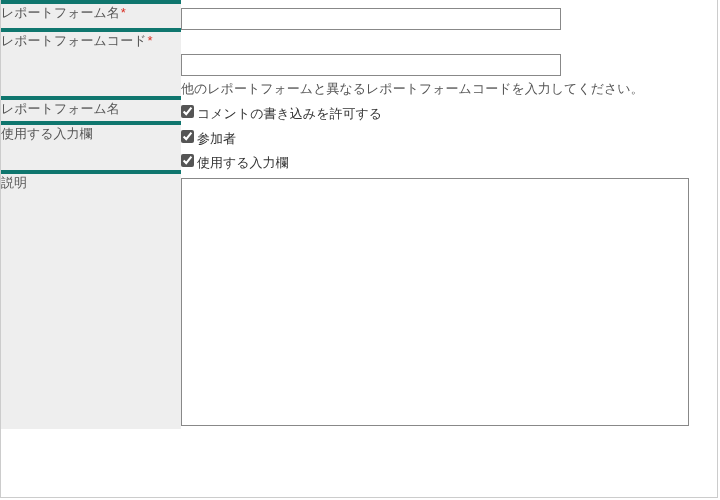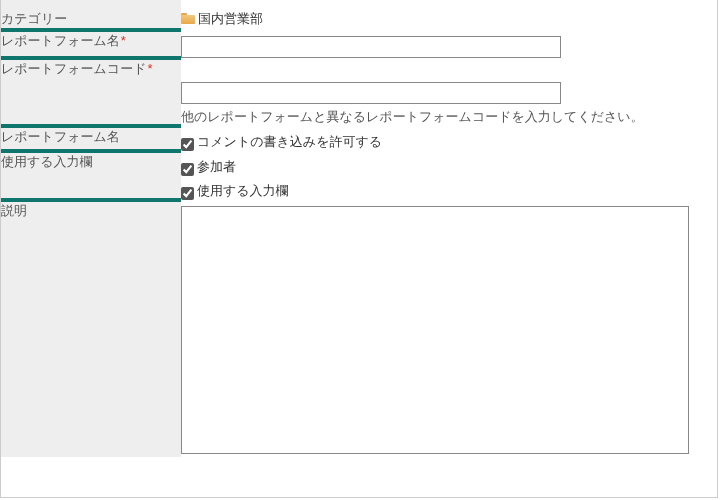--- a/index.html
+++ b/index.html
@@ -77,21 +77,21 @@
       padding: 2px 4px;
       font-size: 13px;
     }
     .helper-text {
       color: #555;
       margin-top: 4px;
       font-size: 13px;
     }
     .checkbox-row {
       display: flex;
-      align-items: flex-end;
+      align-items: flex-start;
       margin-bottom: 6px;
     }
     .checkbox-row:last-child { margin-bottom: 0; }
     input[type="checkbox"] {
       width: 13px;
       height: 13px;
       margin-right: 3px;
       accent-color: #555;
     }
     textarea {
@@ -112,28 +112,20 @@
     .row-inputs .value-cell { padding-top: 7px; }
     .row-desc .value-cell { padding-top: 6px; }
     .label-cell.first { border-top:none;}
   </style>
 </head>
 <body>
 
 <div class="container">
   <table class="form-table">
     <tbody>
-        <tr class="row-category">
-      <td class="label-cell first">
-        <span>カテゴリー</span>
-      </td>
-      <td class="value-cell">
-        <span class="folder-icon"></span><span>国内営業部</span>
-      </td>
-    </tr>
     <tr class="row-name">
       <td class="label-cell">
         <span>レポートフォーム名</span><span class="required">*</span>
       </td>
       <td class="value-cell">
         <input type="text" value="" style="">
       </td>
     </tr>
     <tr class="row-code">
       <td class="label-cell">

